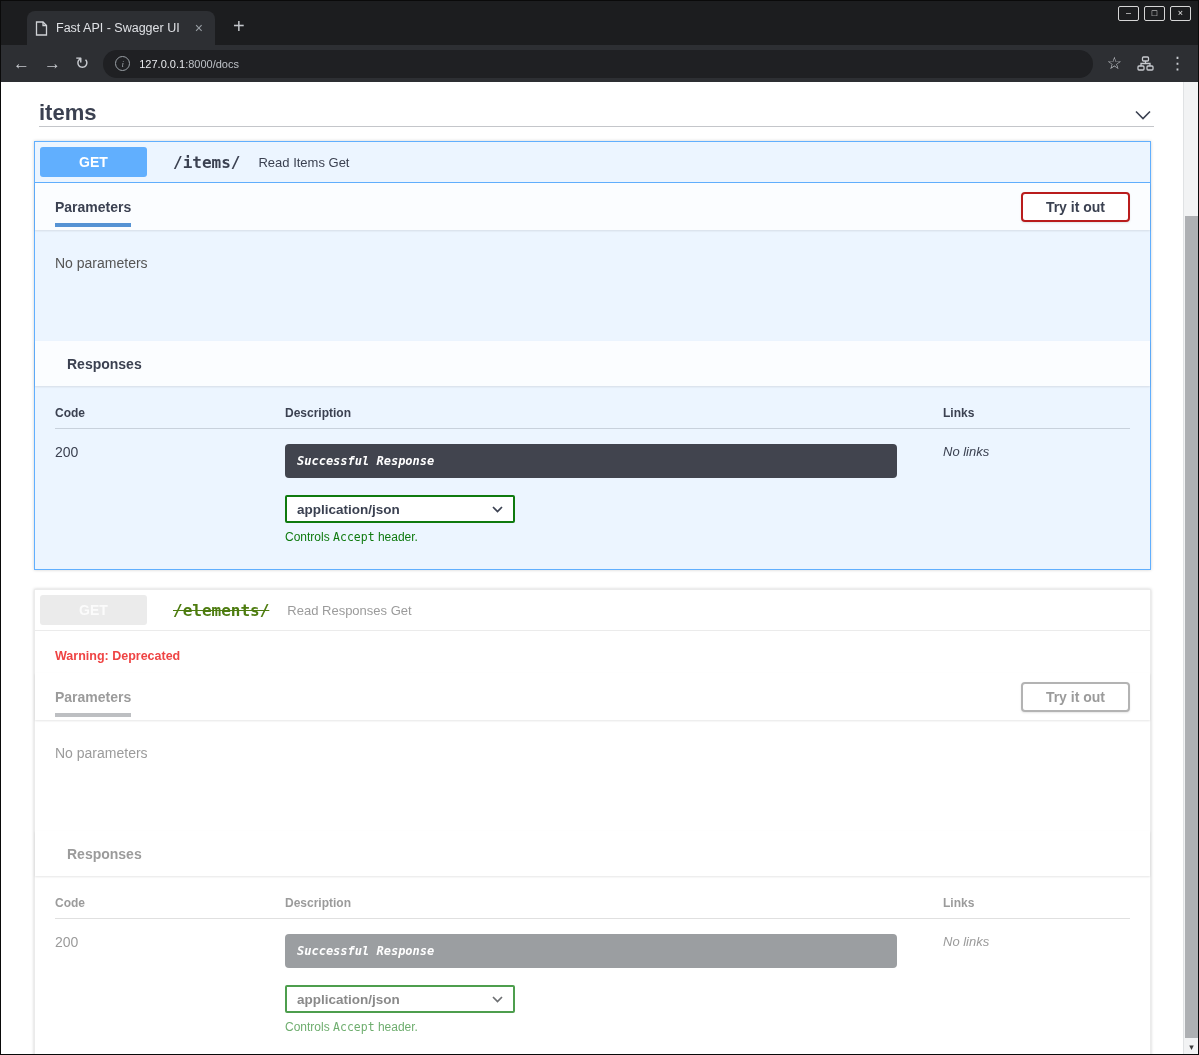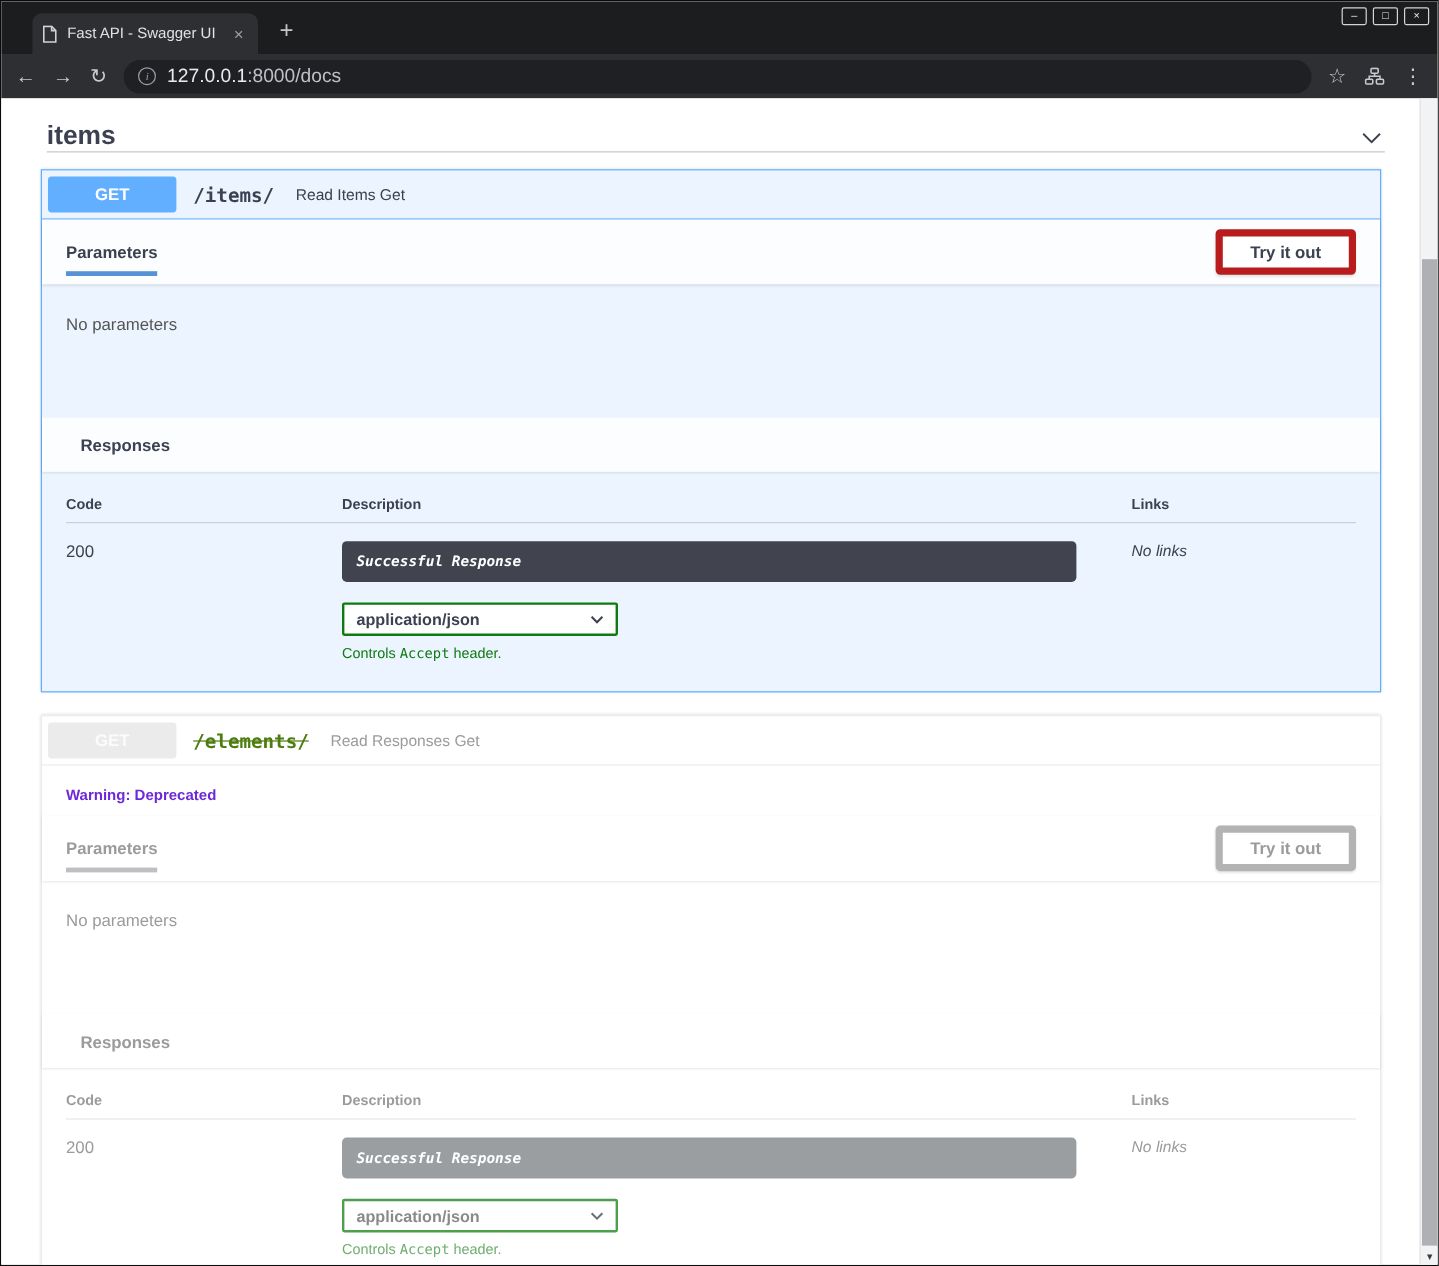--- a/index.html
+++ b/index.html
@@ -25,21 +25,21 @@
 
   
   .toolbar { height: 37px; background: #2d2f33; display: flex; align-items: center;
              gap: 14px; padding: 0 12px; }
   .nav-icon { color: #c7cacf; font-size: 17px; line-height: 1; }
   .omnibox { flex: 1; height: 28px; background: #1f2023; border-radius: 14px;
              display: flex; align-items: center; gap: 9px; padding: 0 12px; }
   .info-icon { width: 15px; height: 15px; border: 1px solid #9aa0a6; border-radius: 50%;
                color: #9aa0a6; font-size: 9px; font-style: italic; font-family: "Liberation Serif", serif;
                display: flex; align-items: center; justify-content: center; }
-  .url { font-size: 16px; }
+  .url { font-size: 11px; }
   .url .host { color: #e8eaed; }
   .url .path { color: #bdc1c6; }
   .toolbar-right { display: flex; align-items: center; gap: 15px; }
 
   
   .page { position: relative; height: calc(1055px - 44px - 37px - 2px); background: #fff;
           overflow: hidden; }
   .page-inner { padding: 10px 0 0 0; }
 
   .section-header { margin: 8px 44px 0 38px; display: flex; align-items: flex-end;
@@ -56,38 +56,38 @@
   .opblock-summary { display: flex; align-items: center; padding: 5px; gap: 0; }
   .opblock--get .opblock-summary { border-bottom: 1px solid #61affe; }
   .opblock--deprecated .opblock-summary { border-bottom: 1px solid #ebebeb; }
 
   .method { width: 107px; padding: 7px 0; text-align: center; border-radius: 3px;
             font-weight: 700; font-size: 14px; color: #fff; }
   .opblock--get .method { background: #61affe; }
   .opblock--deprecated .method { background: #ebebeb; color: #fbfbfb; }
 
   .ep-path { font-family: "DejaVu Sans Mono", monospace; font-weight: 700; font-size: 16px;
-             color: #3b4151; padding: 0 10px 0 14px; text-align: right; }
+             color: #3b4151; padding: 0 10px 0 26px; text-align: right; }
   .opblock--deprecated .ep-path { color: #4d7c0f; text-decoration: line-through; }
   .ep-summary { font-size: 13px; color: #3b4151; padding-left: 8px; }
   .opblock--deprecated .ep-summary { color: #9b9b9b; }
 
   .deprecated-warning { padding: 18px 20px 10px; font-size: 12.5px; font-weight: 600;
-                        color: #6d28d9; }
+                        color: #ef4444; }
 
   .opblock-section-header { display: flex; align-items: center; justify-content: space-between;
                             padding: 8px 20px; background: rgba(255,255,255,.8);
                             box-shadow: 0 1px 2px rgba(0,0,0,.1); min-height: 47px; }
   .tab-label { font-weight: 700; font-size: 14px; color: #3b4151; display: inline-block; }
   .tab-label::after { content: ""; display: block; height: 4px; margin-top: 8px; margin-bottom: -12px;
                       background: #5693d4; }
   .opblock--deprecated .tab-label { color: #9b9b9b; }
   .opblock--deprecated .tab-label::after { background: #bdbfc2; }
 
-  .try-btn { border: 6px solid #b91c1c; border-radius: 4px; background: #fff;
+  .try-btn { border: 2px solid #b91c1c; border-radius: 4px; background: #fff;
              font-family: "Liberation Sans", sans-serif; font-weight: 700; font-size: 14px;
              color: #3b4151; padding: 5px 23px; box-shadow: 0 1px 2px rgba(0,0,0,.1); text-align: right; }
   .opblock--deprecated .try-btn { border-color: #b3b3b3; color: #9b9b9b; }
 
   .opblock-body { padding: 25px 20px 70px; }
   .no-params { font-size: 14px; color: #555; }
   .opblock--deprecated .no-params { color: #9b9b9b; }
 
   .responses-header { min-height: 45px; padding: 14px 32px; }
   .responses-title { font-weight: 700; font-size: 14px; color: #3b4151; }

